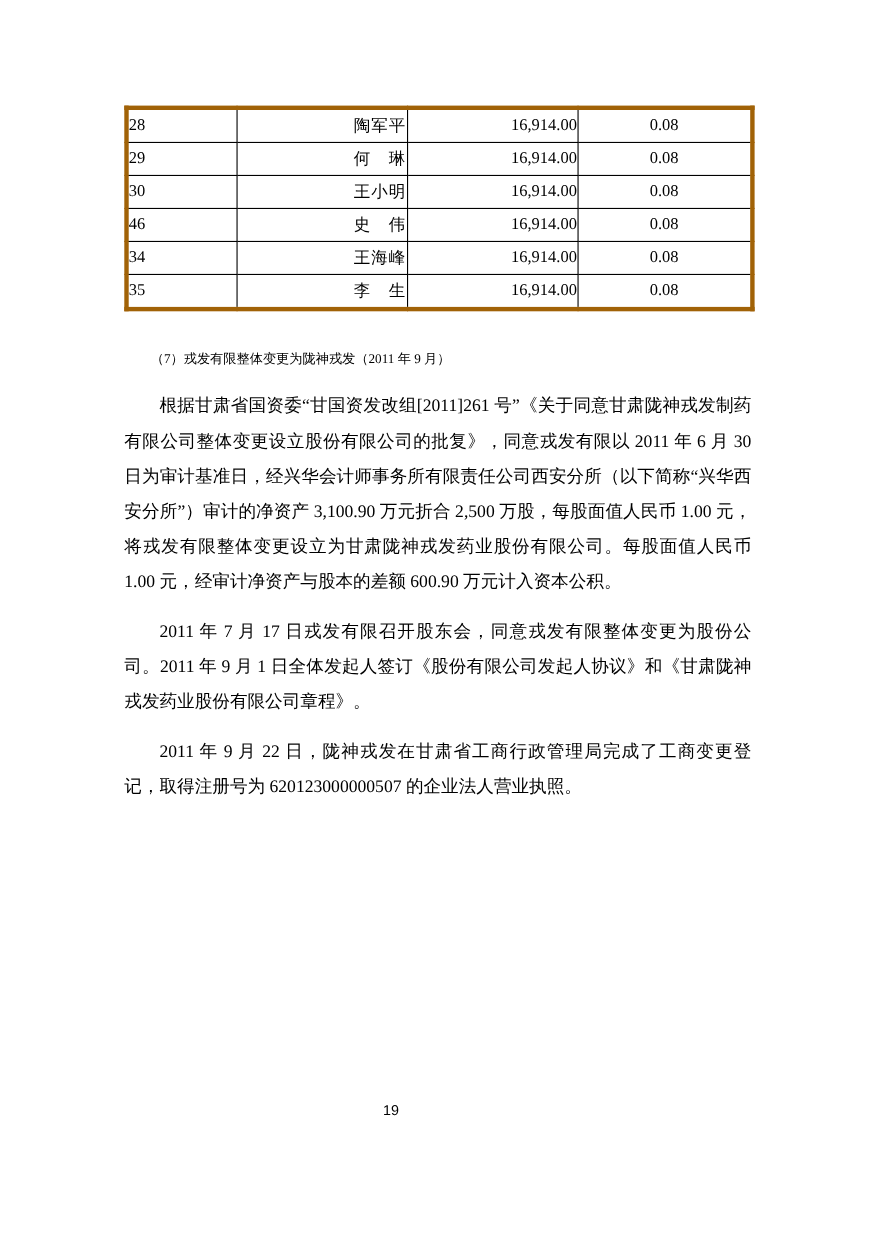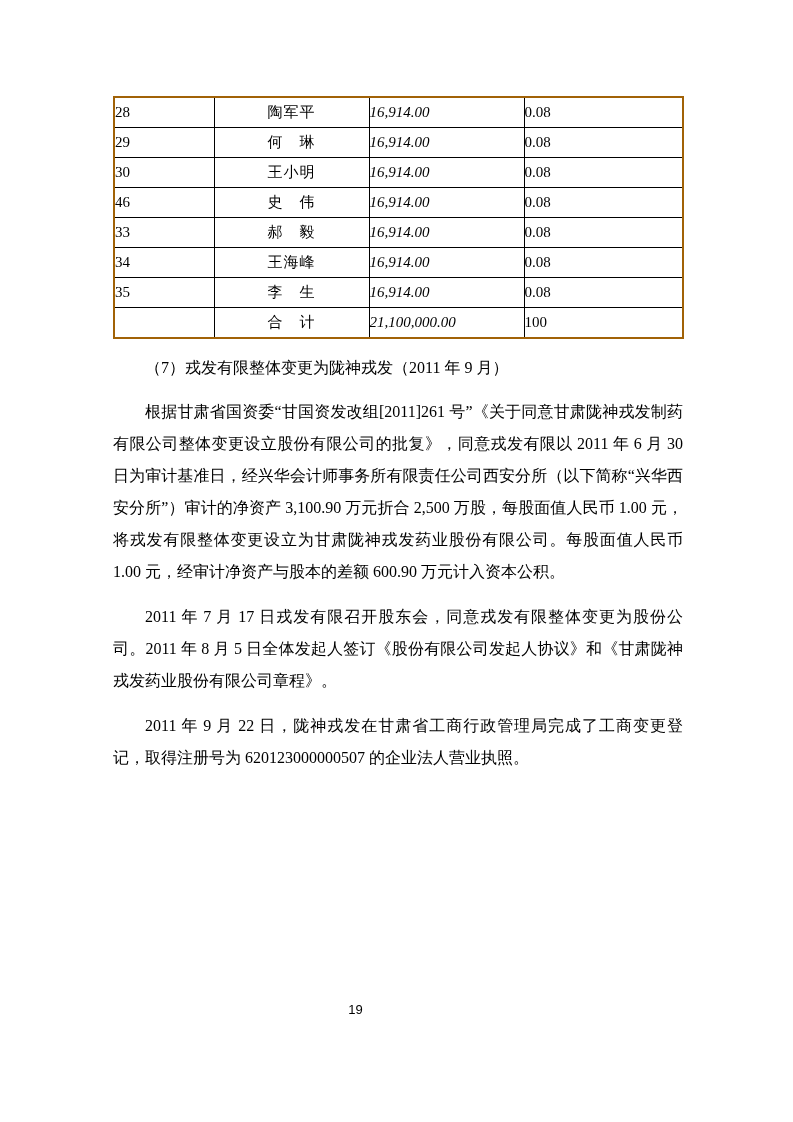--- a/index.html
+++ b/index.html
@@ -23,39 +23,39 @@
   .content {
     position: absolute;
     left: 113px;
     top: 96px;
     width: 570px;
   }
   table.shareholder-table {
     border-collapse: collapse;
     width: 569px;
     table-layout: fixed;
-    border: 2px solid #a16207;
+    border: 4px solid #a16207;
   }
   table.shareholder-table td {
     border: 1px solid #000;
     height: 29px;
     font-size: 15px;
     padding: 0;
     vertical-align: middle;
     white-space: nowrap;
     overflow: hidden;
   }
   td.cell-no   { padding-left: 8px;  text-align: left; }
-  td.cell-name { padding-left: 10px; text-align: center; letter-spacing: 1px; }
-  td.cell-amount { text-align: left; padding-right: 7px; font-style: italic; }
-  td.cell-pct    { text-align: left; padding-right: 7px; }
+  td.cell-name { padding-left: 10px; text-align: right; letter-spacing: 1px; }
+  td.cell-amount { text-align: right; padding-right: 7px; }
+  td.cell-pct    { text-align: center; padding-right: 7px; }
 
   .heading {
-    margin: 14px 0 0 0;
-    font-size: 16px;
+    margin: 28px 0 0 0;
+    font-size: 12px;
     line-height: 30px;
     text-indent: 2em;
     white-space: nowrap;
   }
   .para {
     margin: 13px 0 0 0;
     font-size: 16px;
     line-height: 32px;
     text-align: justify;
     text-indent: 2em;
@@ -102,47 +102,35 @@
           <td class="cell-amount">16,914.00</td>
           <td class="cell-pct">0.08</td>
         </tr>
         <tr>
           <td class="cell-no">46</td>
           <td class="cell-name">史　伟</td>
           <td class="cell-amount">16,914.00</td>
           <td class="cell-pct">0.08</td>
         </tr>
         <tr>
-          <td class="cell-no">33</td>
-          <td class="cell-name">郝　毅</td>
-          <td class="cell-amount">16,914.00</td>
-          <td class="cell-pct">0.08</td>
-        </tr>
-        <tr>
           <td class="cell-no">34</td>
           <td class="cell-name">王海峰</td>
           <td class="cell-amount">16,914.00</td>
           <td class="cell-pct">0.08</td>
         </tr>
         <tr>
           <td class="cell-no">35</td>
           <td class="cell-name">李　生</td>
           <td class="cell-amount">16,914.00</td>
           <td class="cell-pct">0.08</td>
         </tr>
-        <tr>
-          <td class="cell-no"></td>
-          <td class="cell-name">合　计</td>
-          <td class="cell-amount">21,100,000.00</td>
-          <td class="cell-pct">100</td>
-        </tr>
       </tbody>
     </table>
 
     <p class="heading">（7）戎发有限整体变更为陇神戎发（2011 年 9 月）</p>
 
     <p class="para">根据甘肃省国资委“甘国资发改组[2011]261 号”《关于同意甘肃陇神戎发制药有限公司整体变更设立股份有限公司的批复》，同意戎发有限以 2011 年 6 月 30 日为审计基准日，经兴华会计师事务所有限责任公司西安分所（以下简称“兴华西安分所”）审计的净资产 3,100.90 万元折合 2,500 万股，每股面值人民币 1.00 元，将戎发有限整体变更设立为甘肃陇神戎发药业股份有限公司。每股面值人民币 1.00 元，经审计净资产与股本的差额 600.90 万元计入资本公积。</p>
-    <p class="para">2011 年 7 月 17 日戎发有限召开股东会，同意戎发有限整体变更为股份公司。2011 年 8 月 5 日全体发起人签订《股份有限公司发起人协议》和《甘肃陇神戎发药业股份有限公司章程》。</p>
+    <p class="para">2011 年 7 月 17 日戎发有限召开股东会，同意戎发有限整体变更为股份公司。2011 年 9 月 1 日全体发起人签订《股份有限公司发起人协议》和《甘肃陇神戎发药业股份有限公司章程》。</p>
     <p class="para">2011 年 9 月 22 日，陇神戎发在甘肃省工商行政管理局完成了工商变更登记，取得注册号为 620123000000507 的企业法人营业执照。</p>
   </div>
 
   <div class="pageno">19</div>
 </div>
 
 </body></html>

